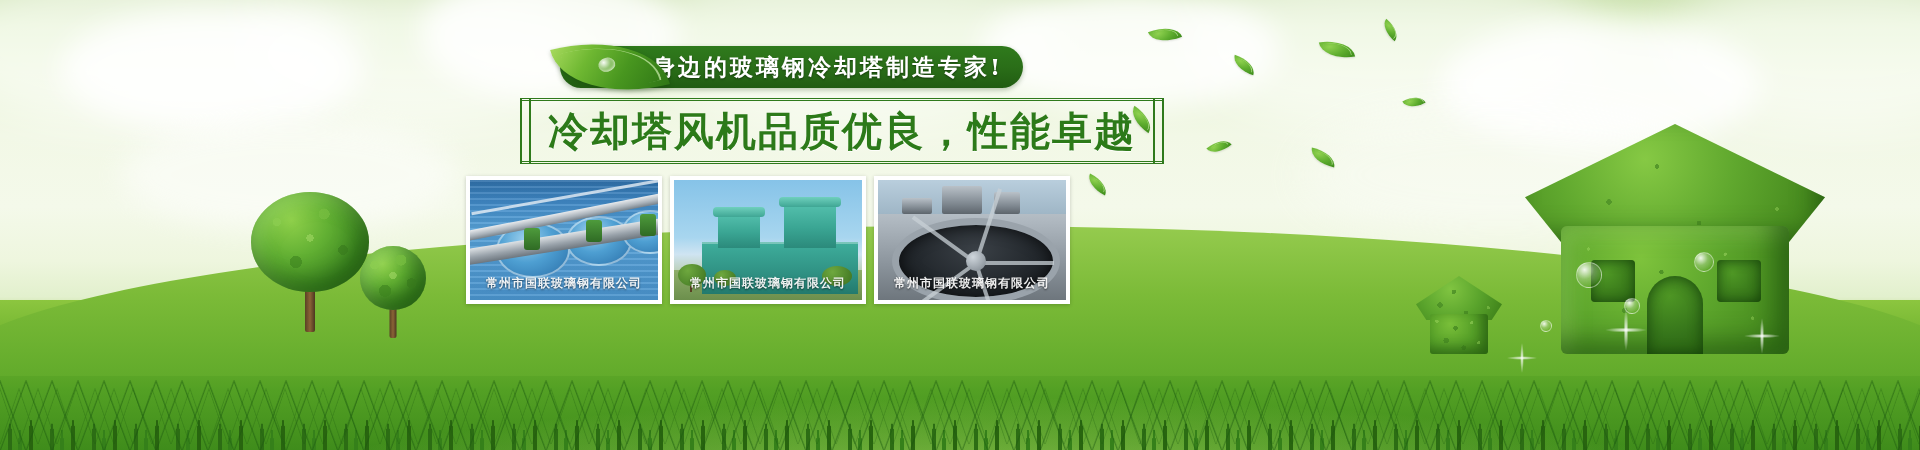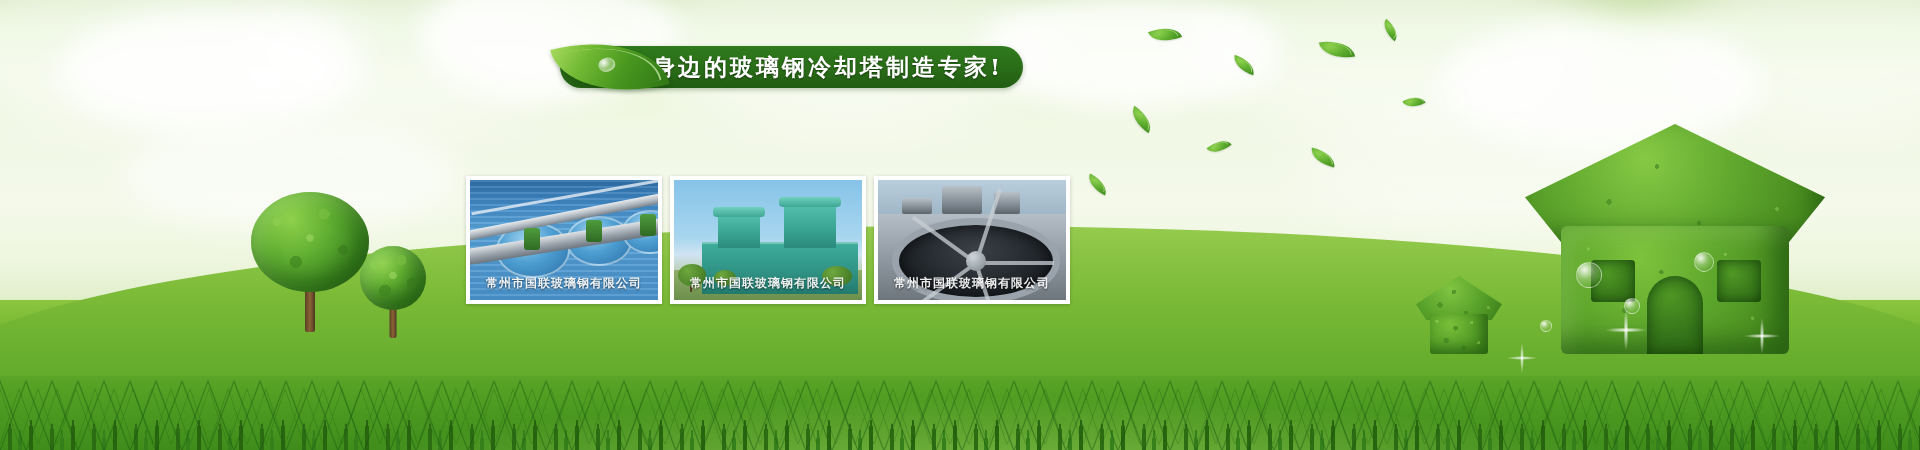--- a/index.html
+++ b/index.html
@@ -353,20 +353,23 @@
   <div class="sparkle" style="left:1500px;top:336px;width:44px;height:44px;"></div>
   <div class="sparkle" style="left:1736px;top:310px;width:52px;height:52px;"></div>
 
   <div class="slogan">
     <div class="leaf-badge">
       <div class="drop"></div>
     </div>
     <span class="slogan-text">您身边的玻璃钢冷却塔制造专家!</span>
   </div>
 
+  <div class="headline">
+    <span class="headline-text">冷却塔风机品质优良，性能卓越</span>
+  </div>
 
   <div class="photos">
 
     <div class="photo ph1">
       <div class="wall"></div>
       <div class="basin" style="left:26px;top:42px;width:74px;height:56px;"></div>
       <div class="basin" style="left:96px;top:36px;width:66px;height:50px;"></div>
       <div class="basin" style="left:152px;top:30px;width:56px;height:44px;"></div>
       <div class="pipe"></div>
       <div class="deck"></div>

